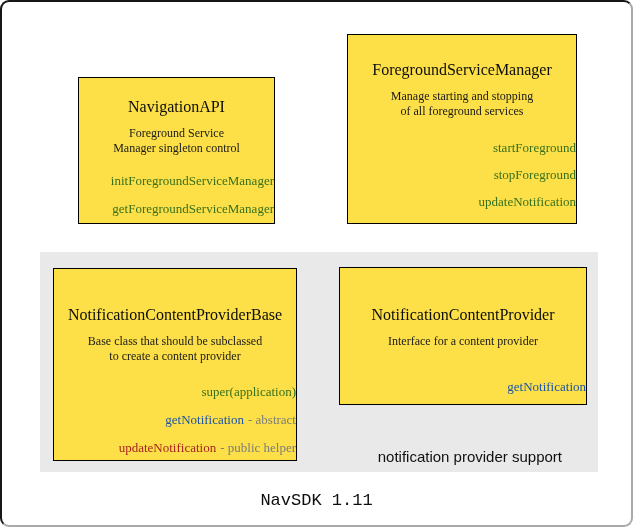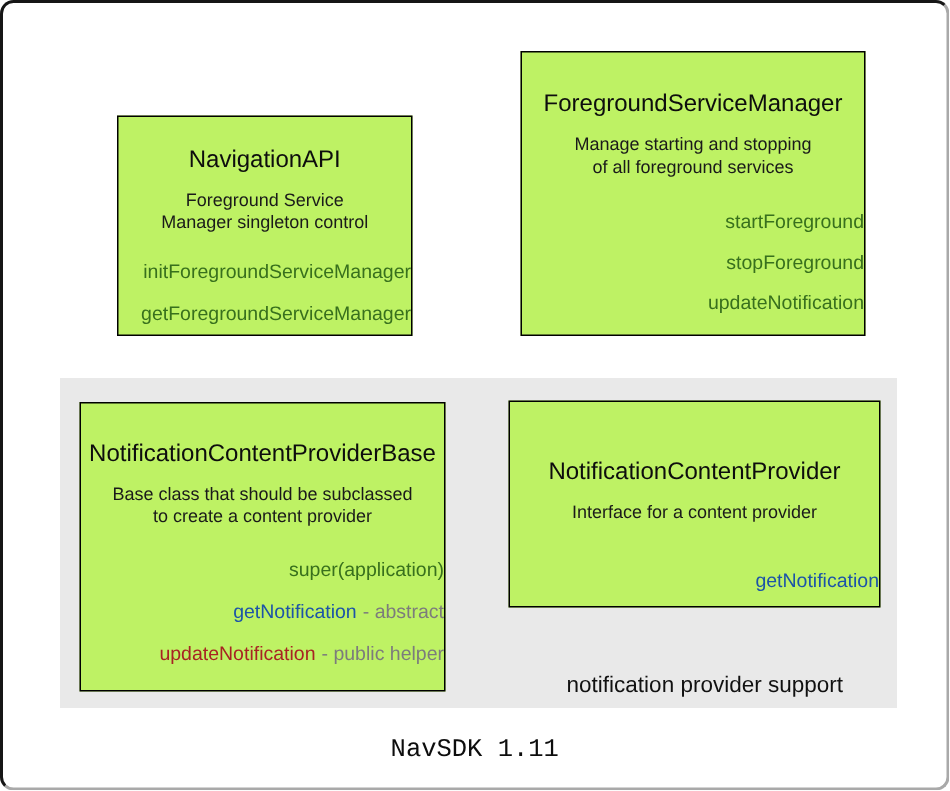--- a/index.html
+++ b/index.html
@@ -17,23 +17,24 @@
     inset: 0;
     box-sizing: border-box;
     border: 2px solid;
     border-color: #161616 #a9a9a9 #a9a9a9 #161616;
     border-radius: 9px;
     background: #ffffff;
   }
   .class-box {
     position: absolute;
     box-sizing: border-box;
-    background: #bef264;
+    background: #fde047;
     border: 1.5px solid #000000;
     text-align: center;
+    font-family: Liberation Serif, serif;
   }
   .class-title {
     font-size: 16px;
     line-height: 20px;
     color: #0d0d0d;
     white-space: nowrap;
   }
   .class-desc {
     font-size: 12px;
     line-height: 15px;
@@ -70,21 +71,21 @@
   }
   .panel-caption {
     position: absolute;
     right: 36px; top: 196px;
     font-size: 15px;
     color: #111111;
     white-space: nowrap;
   }
 
   
-  #box-base { left: 13px; top: 16px; width: 244px; height: 193px; padding-top: 24px; }
+  #box-base { left: 13px; top: 16px; width: 244px; height: 193px; padding-top: 36px; }
   #box-base .methods { margin: 21px 0 0 22px; }
   #box-base .method { margin-bottom: 14px; }
 
   
   #box-provider { left: 299px; top: 15px; width: 248px; height: 138px; padding-top: 37px; }
   #box-provider .methods { margin: 31px 0 0 24px; }
 
   .footer-label {
     position: absolute;
     left: 0; right: 0;

